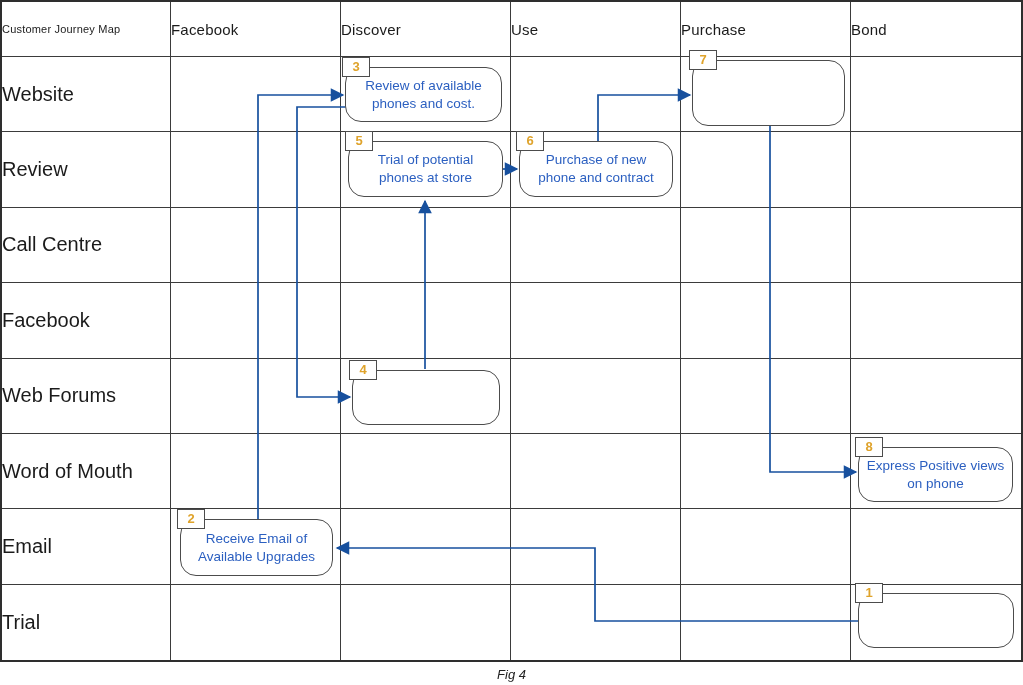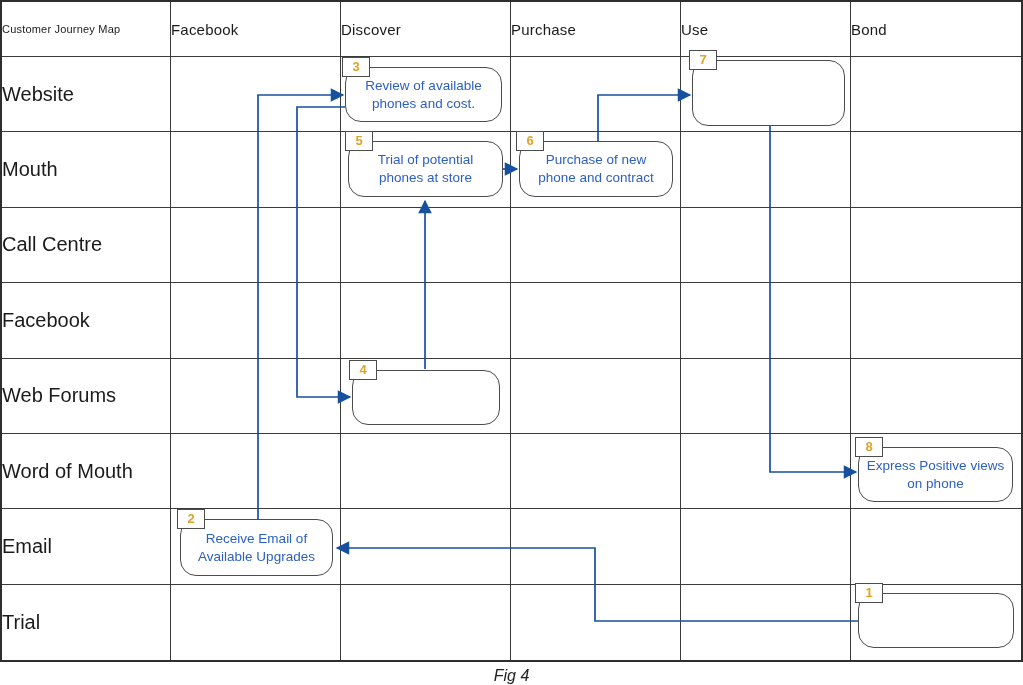--- a/index.html
+++ b/index.html
@@ -59,45 +59,45 @@
     background:#ffffff;
     border:1px solid #4c4c4c;
     color:#dfa32b;
     font-weight:bold;font-size:13px;
     display:flex;align-items:center;justify-content:center;
     z-index:3;
   }
   .caption{
     position:absolute;left:0;right:0;top:667px;
     text-align:center;
-    font-style:italic;font-size:16px;color:#222222;
+    font-style:italic;font-size:13px;color:#222222;
   }
 </style>
 </head>
 <body>
 
 <div class="stage">
 
   <div class="grid">
     <div class="cell head corner">
       <span>Customer Journey Map</span>
     </div>
     <div class="cell head">Facebook</div>
     <div class="cell head">Discover</div>
+    <div class="cell head">Use</div>
     <div class="cell head">Purchase</div>
-    <div class="cell head">Use</div>
     <div class="cell head lastcol">Bond</div>
 
   <div class="cell rlabel">Website</div>
       <div class="cell"></div>
       <div class="cell"></div>
       <div class="cell"></div>
       <div class="cell"></div>
       <div class="cell lastcol"></div>
-      <div class="cell rlabel">Mouth</div>
+      <div class="cell rlabel">Review</div>
       <div class="cell"></div>
       <div class="cell"></div>
       <div class="cell"></div>
       <div class="cell"></div>
       <div class="cell lastcol"></div>
       <div class="cell rlabel">Call Centre</div>
       <div class="cell"></div>
       <div class="cell"></div>
       <div class="cell"></div>
       <div class="cell"></div>

